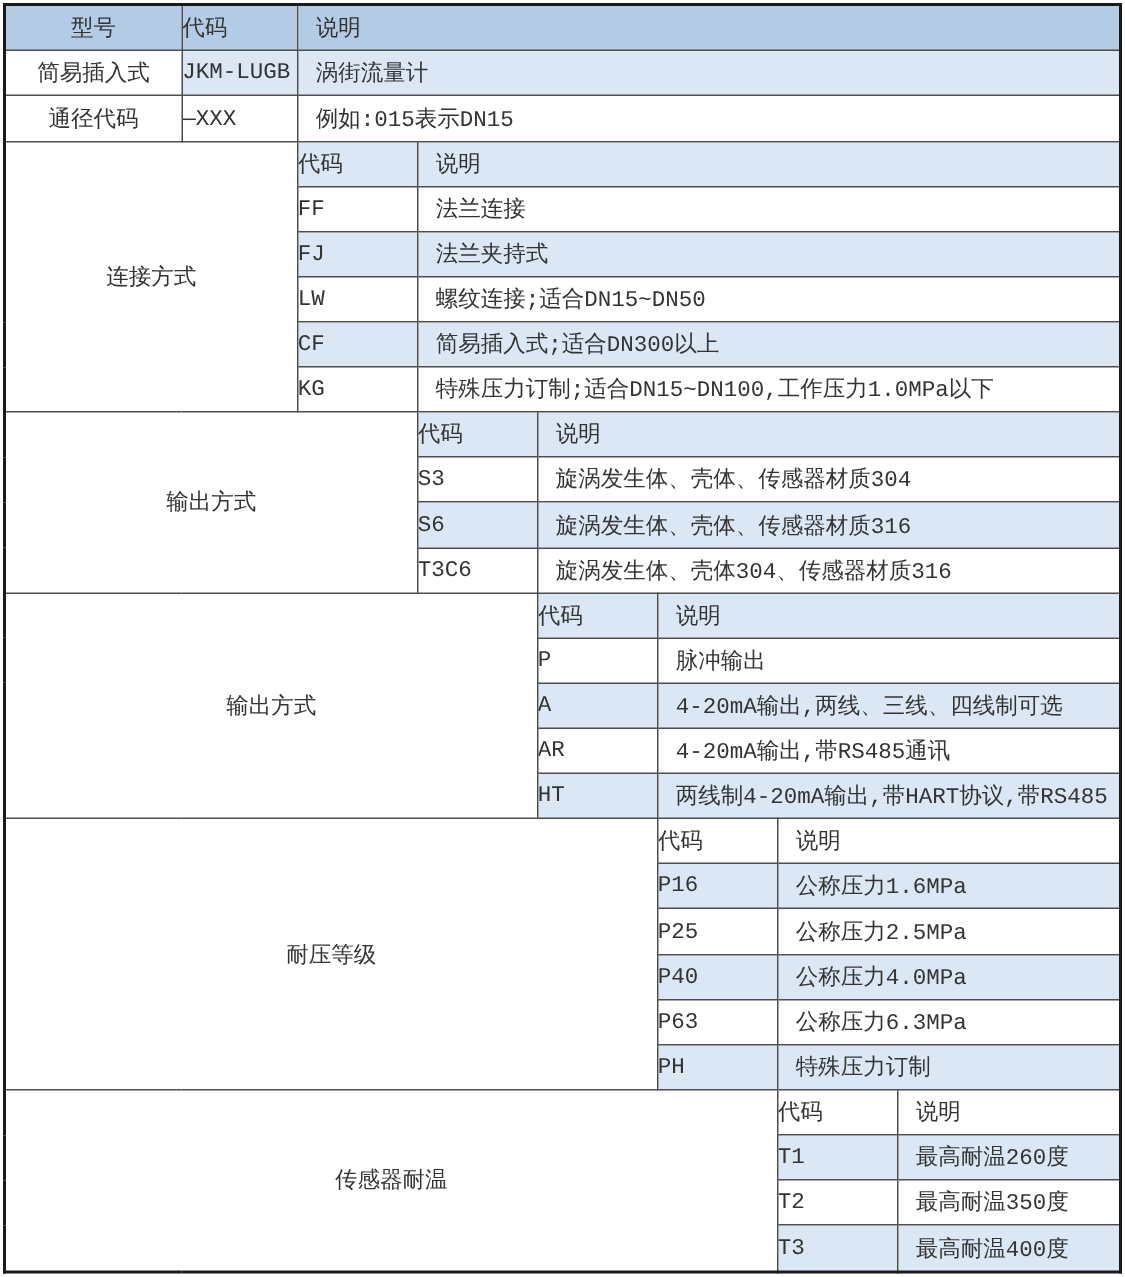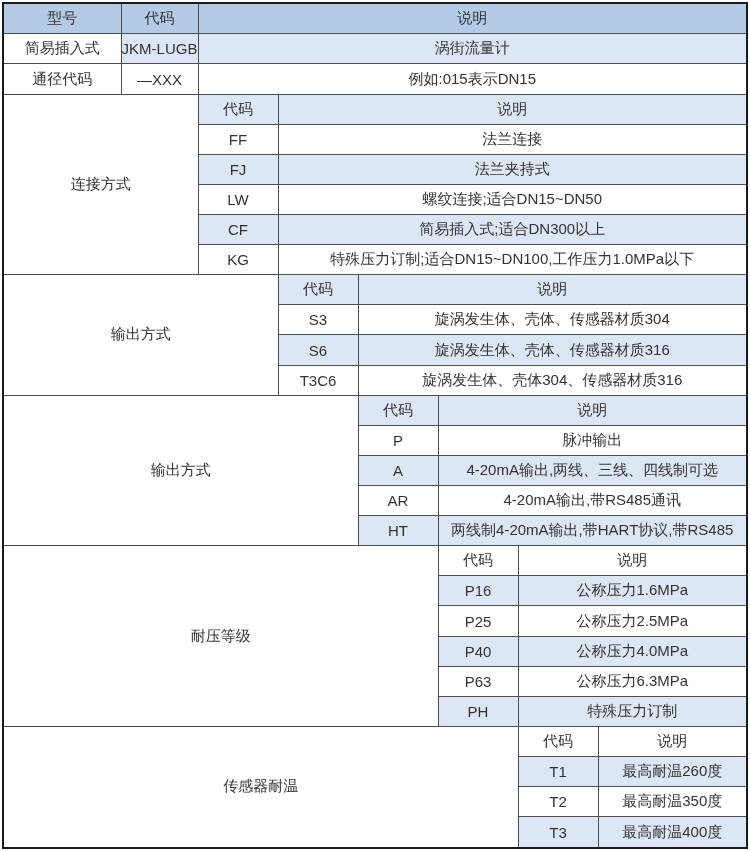--- a/index.html
+++ b/index.html
@@ -14,33 +14,33 @@
   body{
     width:750px;height:851px;background:var(--white-bg);
     font-family:"Liberation Sans","DejaVu Sans",sans-serif;
     position:relative;
   }
   table.spec-table{
     position:absolute;left:2px;top:2px;
     width:746px;height:847px;
     border-collapse:collapse;table-layout:fixed;
     border:2px solid var(--outer);
-    font-size:15px;color:var(--text);
+    font-size:15px;color:var(--text);font-family:Liberation Mono, monospace;
   }
   td{
     border:1px solid var(--grid);
     padding:0;vertical-align:middle;
     overflow:hidden;white-space:nowrap;
     background:var(--white-bg);
   }
   tr:nth-child(even) td{background:var(--stripe-bg);}
   tr.head td{background:var(--header-bg);}
   td.label-cell{background:var(--white-bg) !important;text-align:center;}
-  td.code-cell{text-align:center;margin-left:18px;}
-  td.desc-cell{text-align:center;margin-top:10px;}
+  td.code-cell{text-align:left;margin-left:18px;}
+  td.desc-cell{text-align:left;padding-left:12px;margin-top:10px;}
 </style>
 </head>
 <body>
 
 <table class="spec-table">
   <colgroup>
     <col style="width:118px">
       <col style="width:77px">
       <col style="width:80px">
     <col style="width:80px">

